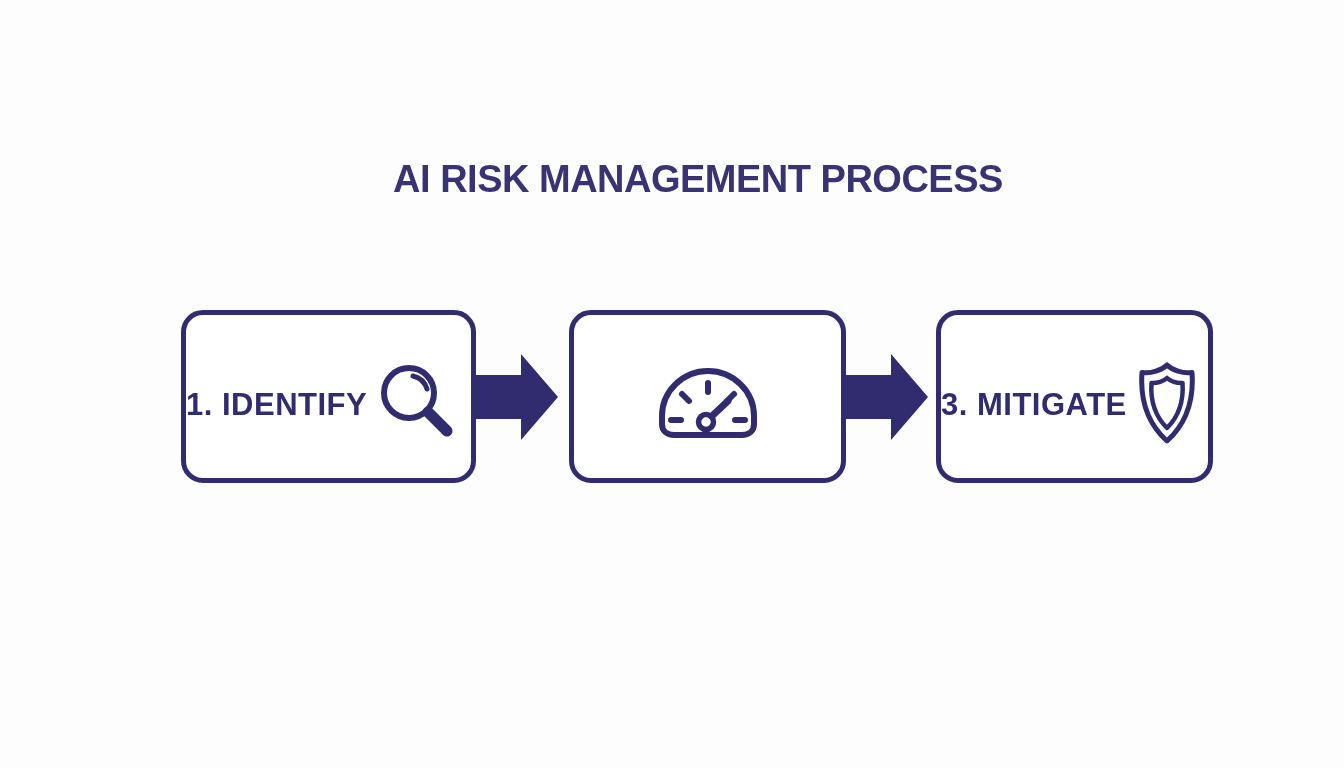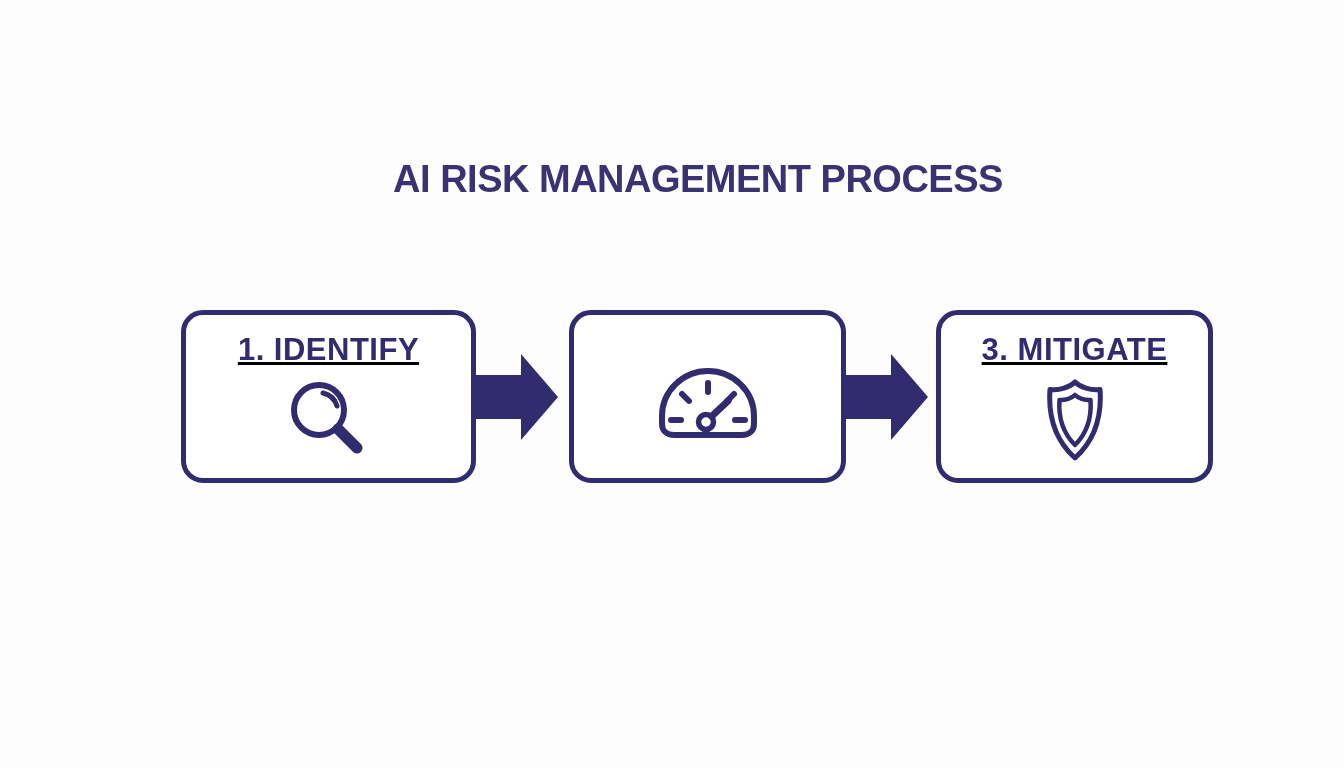--- a/index.html
+++ b/index.html
@@ -25,23 +25,22 @@
   }
   .flow{
     position:absolute;top:310px;left:155px;height:173px;
     display:flex;align-items:center;
   }
   .step-box{
     height:173px;
     border:5px solid var(--accent);
     border-radius:22px;
     background:var(--box-fill);
-    display:flex;flex-direction:column;align-items:center;
+    display:flex;flex-direction:row;align-items:center;
     padding-top:18px;
-    text-decoration:underline;
   }
   .box-1{width:295px;}
   .box-2{width:277px;}
   .box-3{width:277px;}
   .step-label{
     font-size:31px;font-weight:700;letter-spacing:0.5px;
     color:var(--accent);
     line-height:1.1;
     white-space:nowrap;
   }

